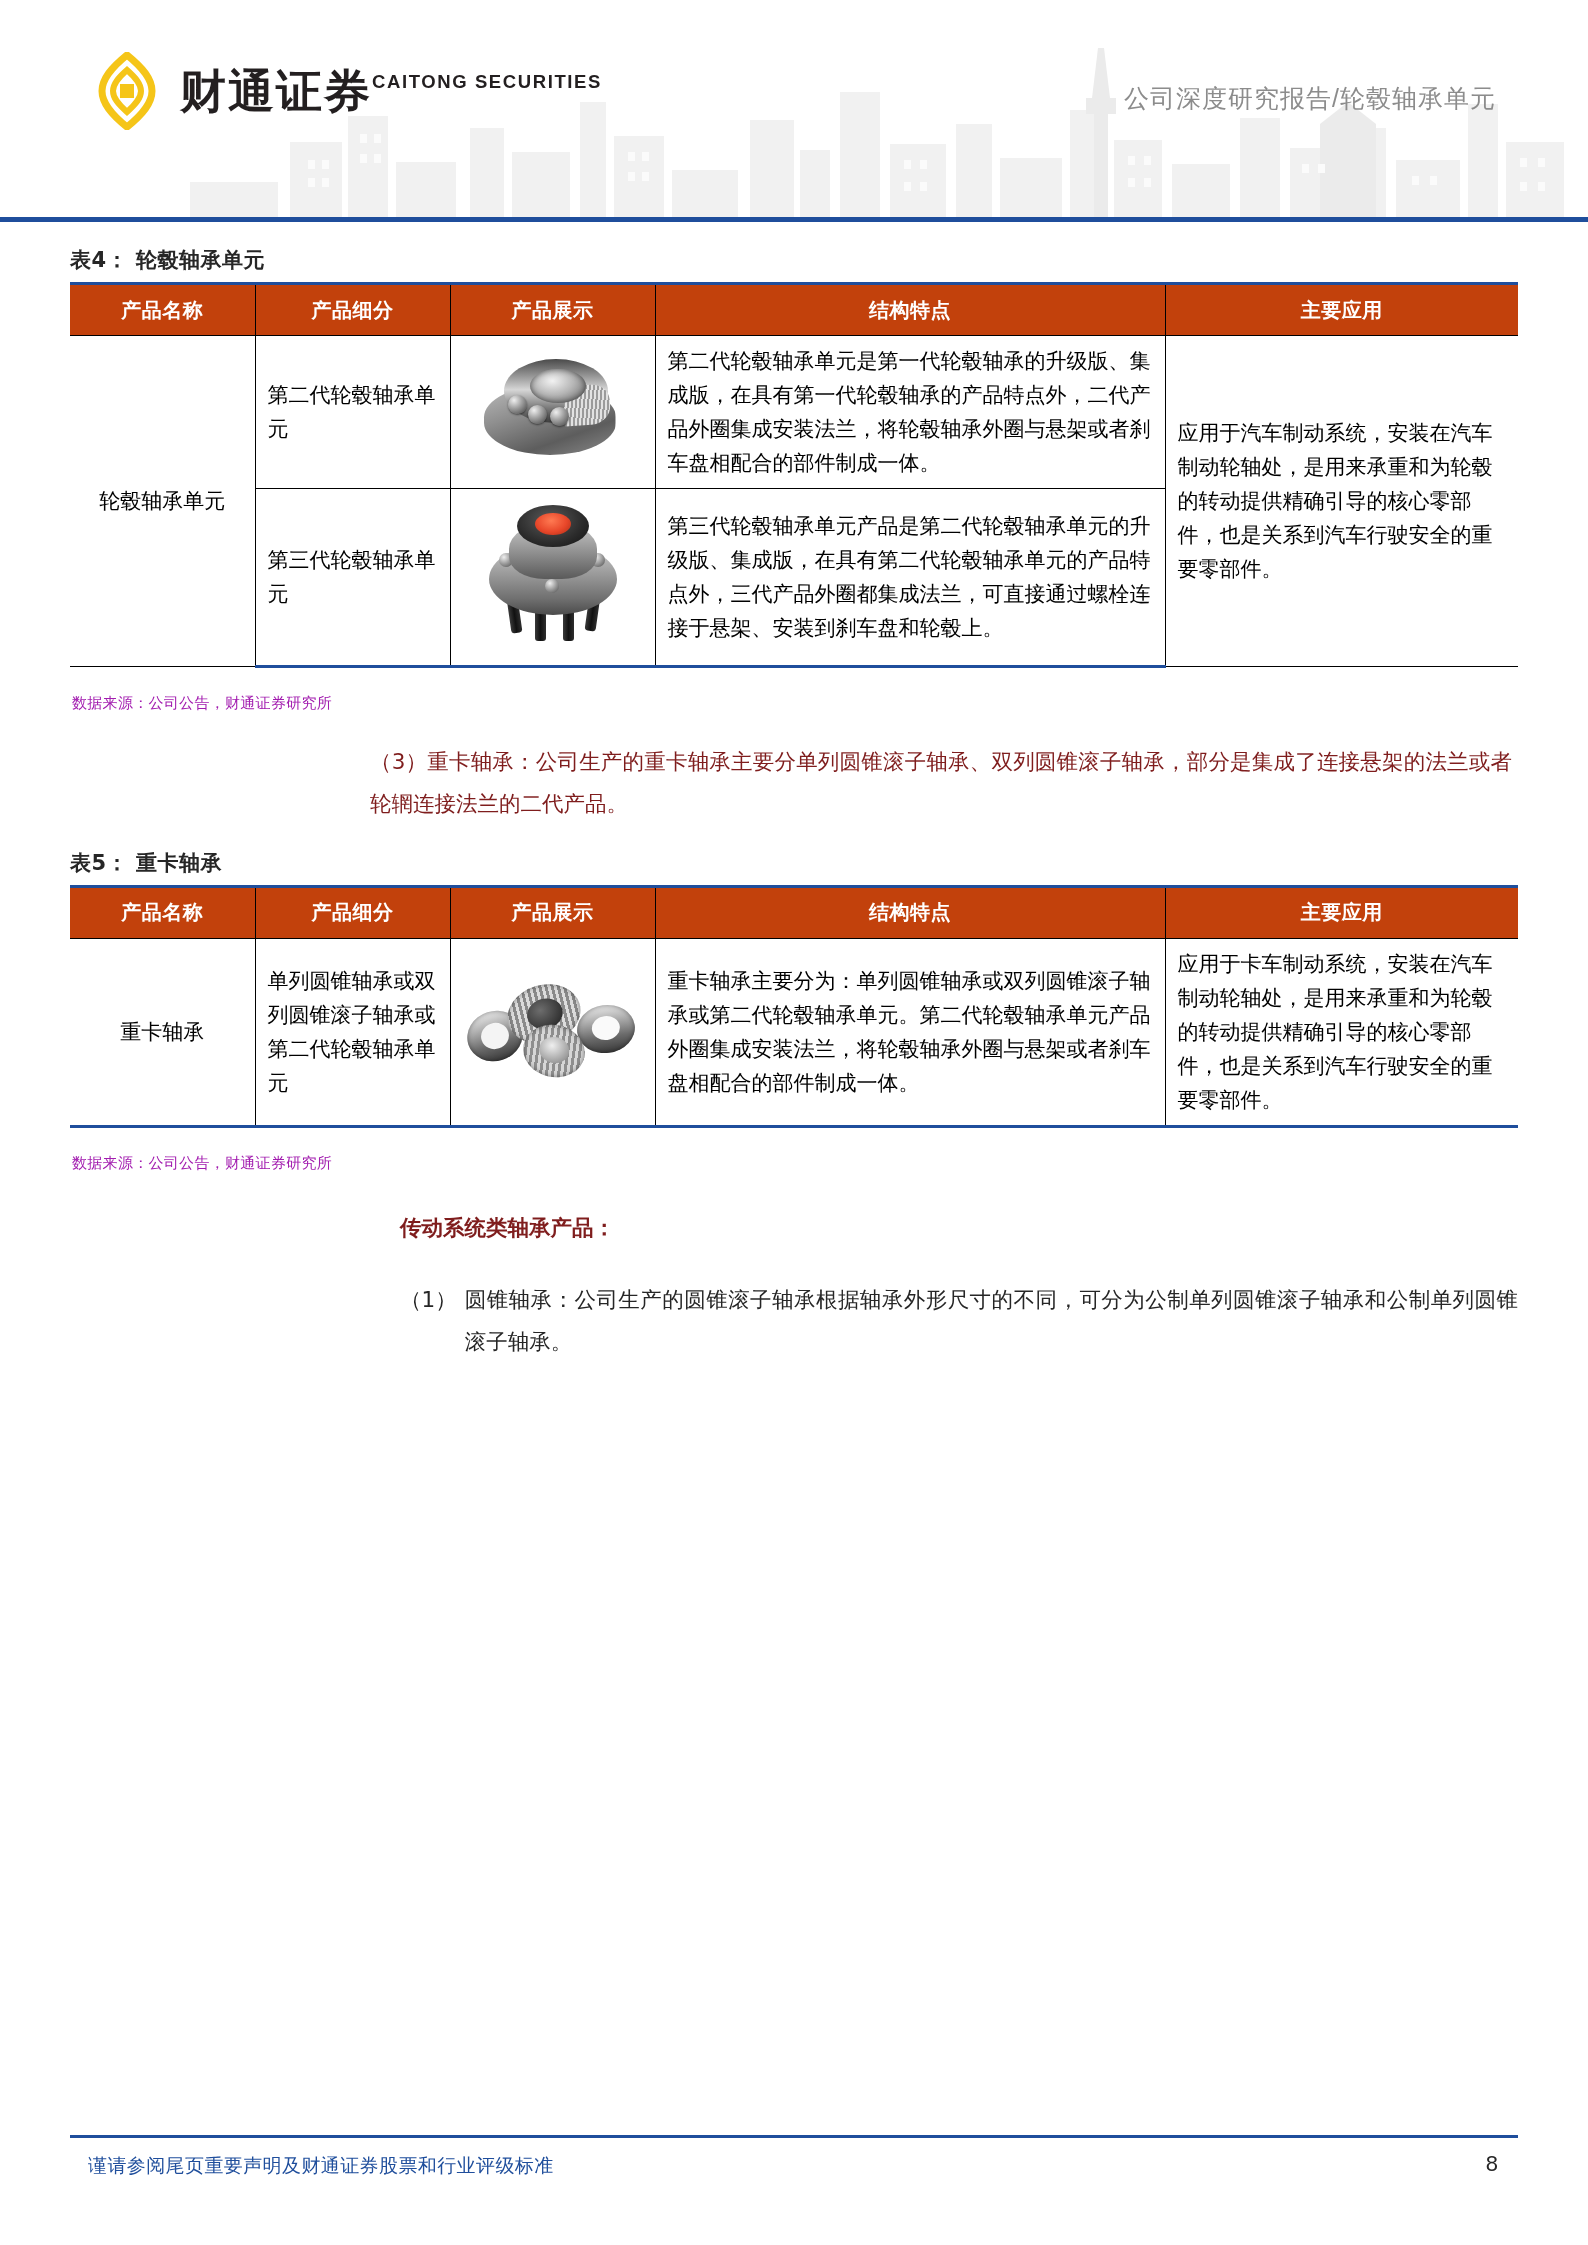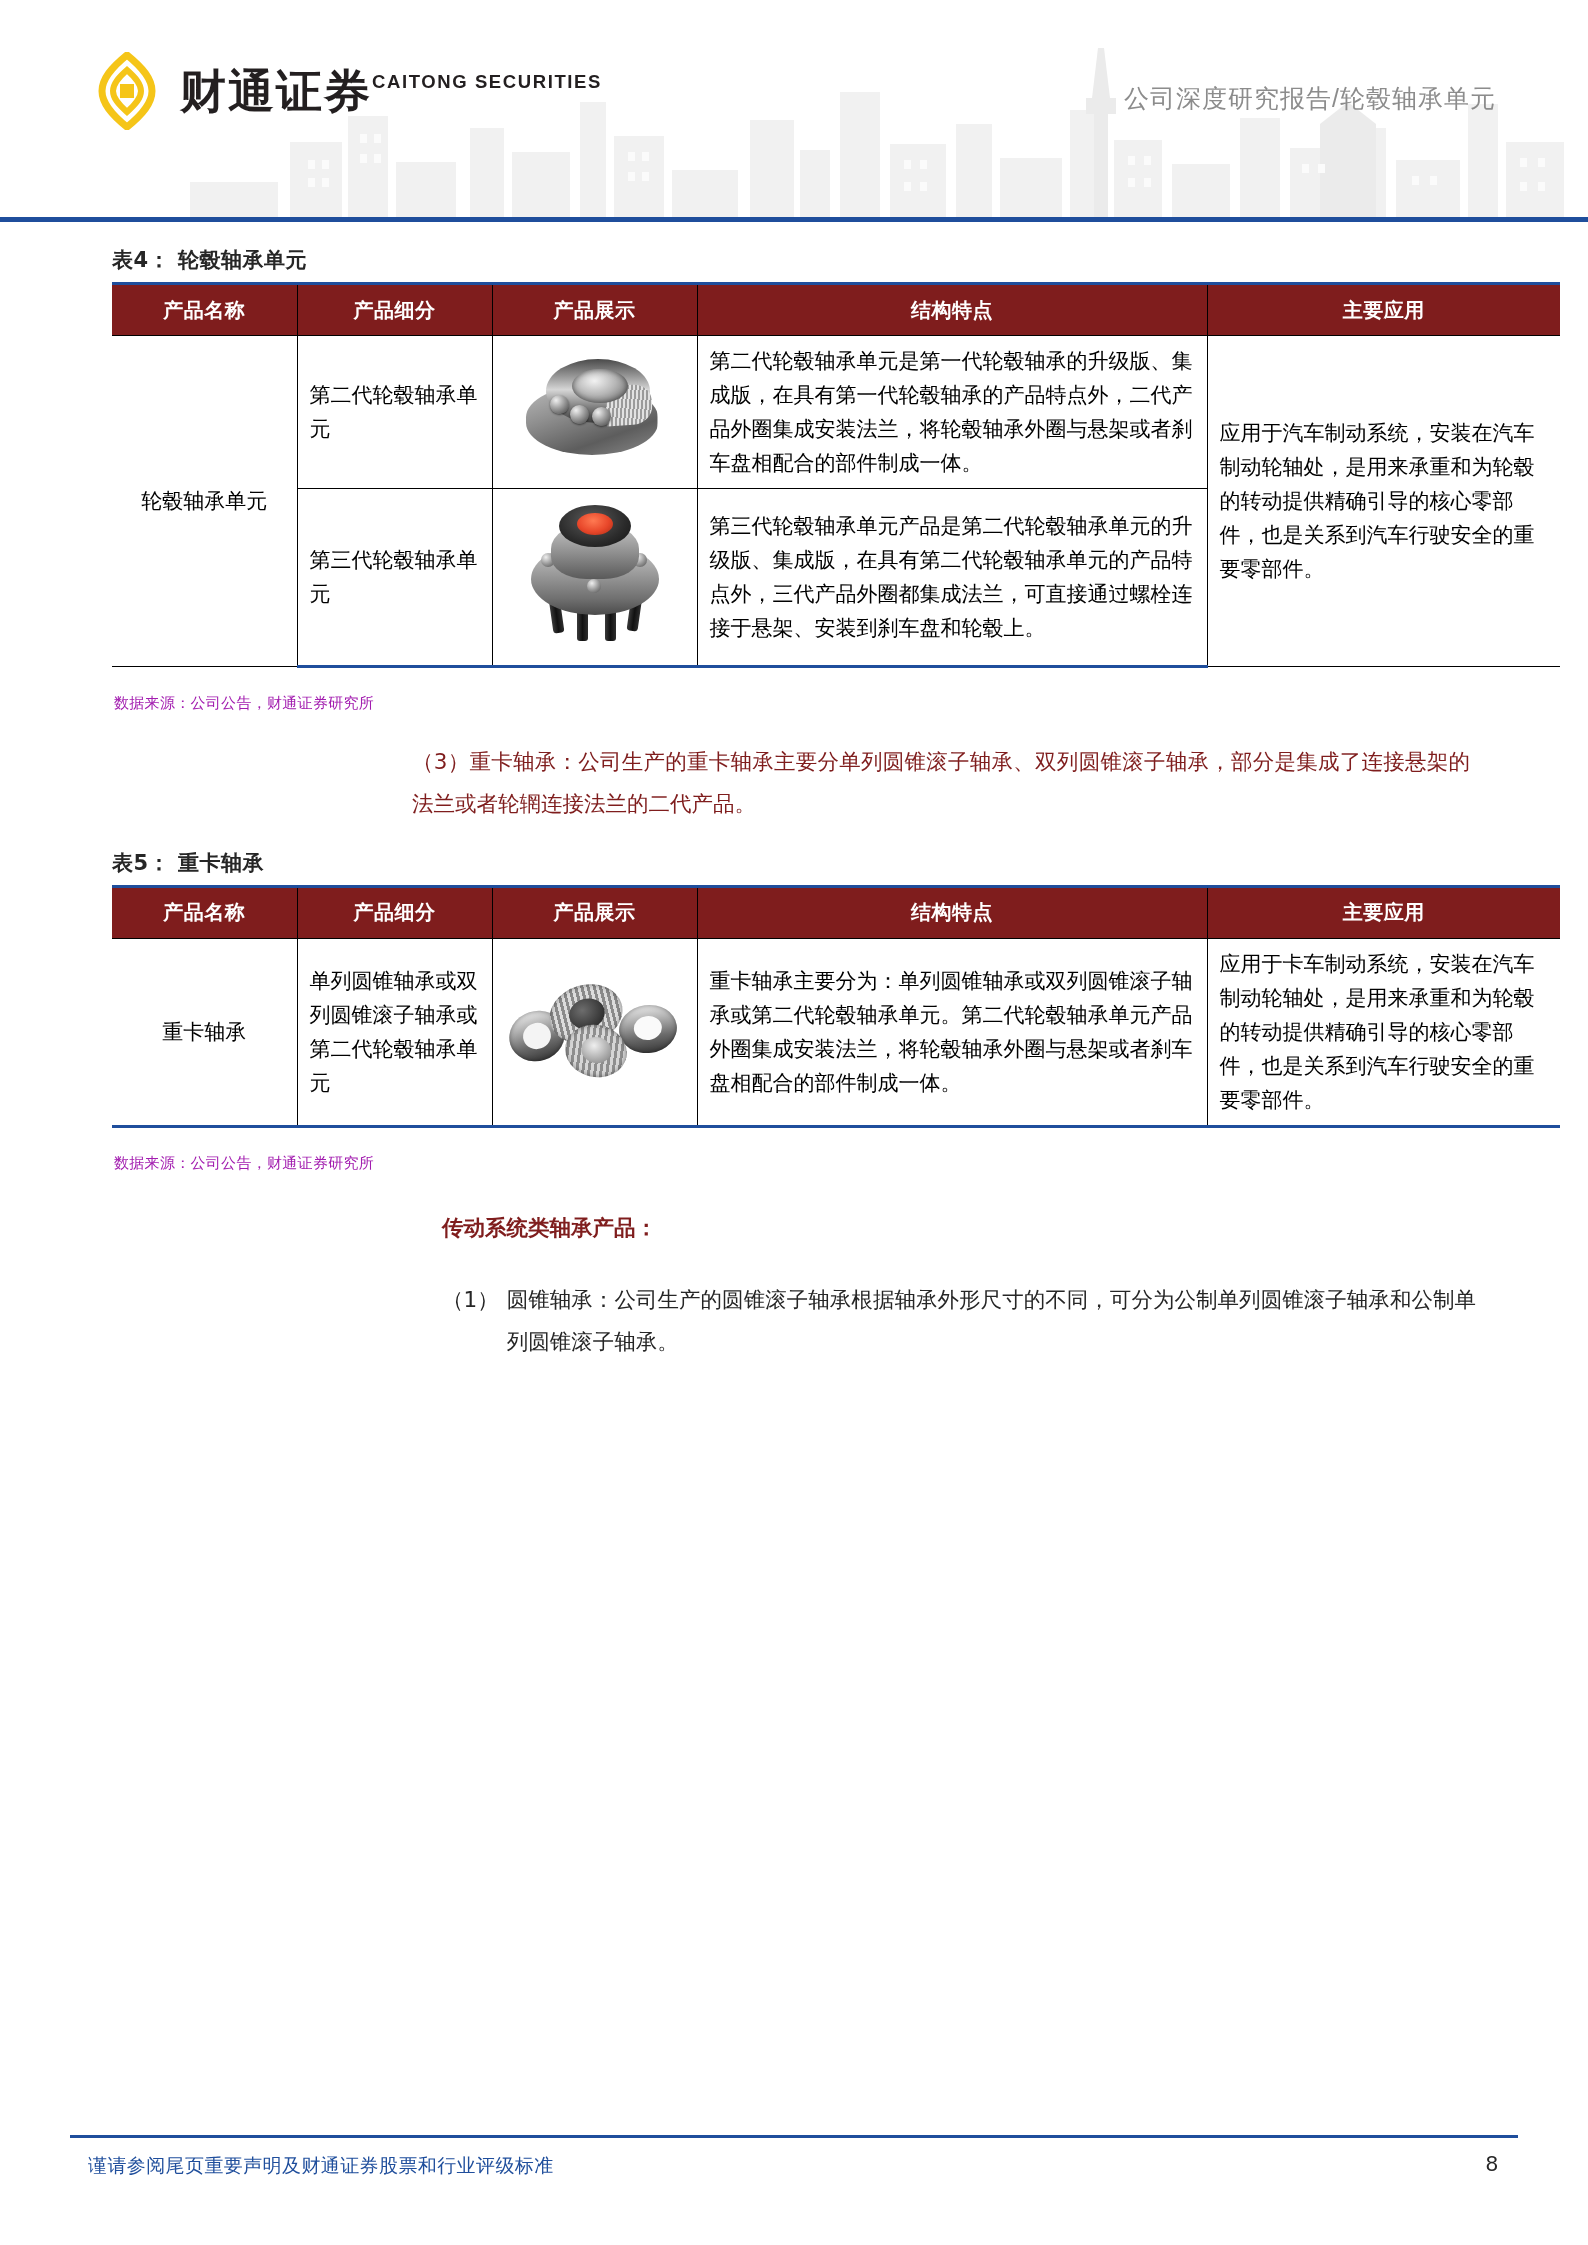--- a/index.html
+++ b/index.html
@@ -80,38 +80,38 @@
     position: absolute;
     left: 0;
     bottom: 0;
     width: 100%;
     height: 5px;
     background: #1f4e9c;
   }
 
   
   .content {
-    padding: 0 112px;
+    padding: 0 70px;
     position: relative;
   }
   .tbl-title {
     font-family: "DejaVu Sans", sans-serif;
     font-size: 21px;
     font-weight: bold;
     color: #262626;
     margin: 24px 0 8px 0;
     letter-spacing: 0.5px;
   }
   table.rpt {
     border-collapse: collapse;
     width: 1448px;
     table-layout: fixed;
   }
   table.rpt th {
-    background: #7f1d1d;
+    background: #c2410c;
     color: #ffffff;
     font-family: "DejaVu Sans", sans-serif;
     font-size: 20px;
     font-weight: bold;
     height: 48px;
     text-align: center;
     border-left: 1.5px solid #000000;
     border-right: 1.5px solid #000000;
     letter-spacing: 0.5px;
   }

